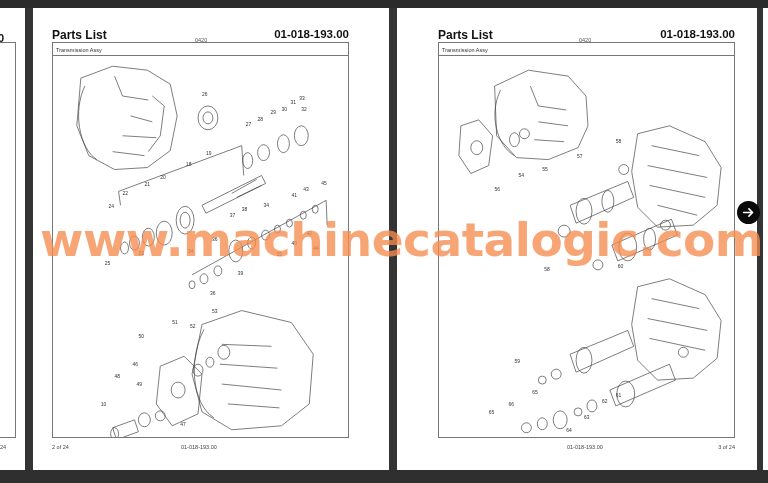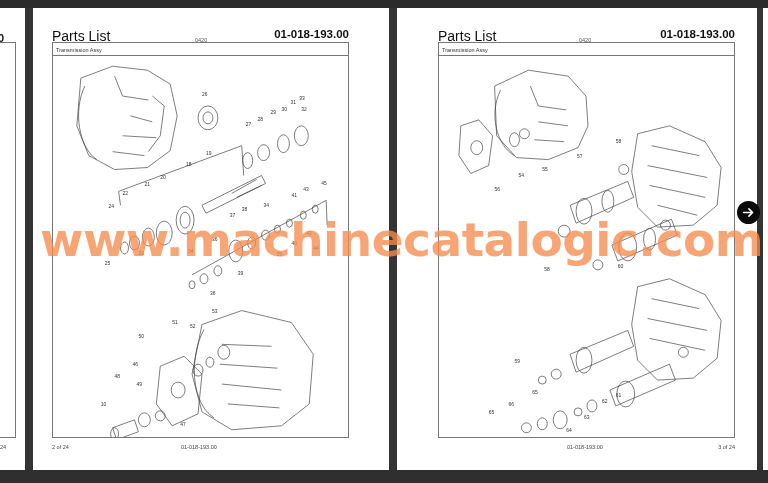--- a/index.html
+++ b/index.html
@@ -12,21 +12,21 @@
     .topbar { position: absolute; left: 0; top: 0; width: 768px; height: 8px; background: #2b2b2b; }
     .bottombar { position: absolute; left: 0; top: 470px; width: 768px; height: 13px; background: #2f2f2f; }
     .page {
       position: absolute; top: 8px; height: 462px; background: #ffffff;
     }
     .page-partial-left { left: 0; width: 25px; }
     .page-partial-right { left: 763px; width: 10px; }
     .page2 { left: 33px; width: 356px; }
     .page3 { left: 397px; width: 360px; }
 
-    .ph-title { position: absolute; font-weight: normal; font-size: 14px; color: #111; }
+    .ph-title { position: absolute; font-weight: bold; font-size: 12px; color: #111; }
     .ph-rev { position: absolute; font-size: 5.5px; color: #555; }
     .ph-docno { position: absolute; font-weight: bold; font-size: 11.5px; color: #111; text-align: right; }
     .frame { position: absolute; border: 1px solid #777; background: #fff; }
     .frame-title { position: absolute; left: 0; top: 0; right: 0; height: 13px; border-bottom: 1px solid #777;
       font-size: 5.5px; color: #333; padding: 4px 0 0 3px; }
     .pf-left, .pf-center, .pf-right { position: absolute; font-size: 5.5px; color: #444; }
     .pf-right { text-align: right; }
 
     .diagram { position: absolute; left: 0; top: 13px; right: 0; bottom: 0; }
     .diagram svg { width: 100%; height: 100%; display: block; }

